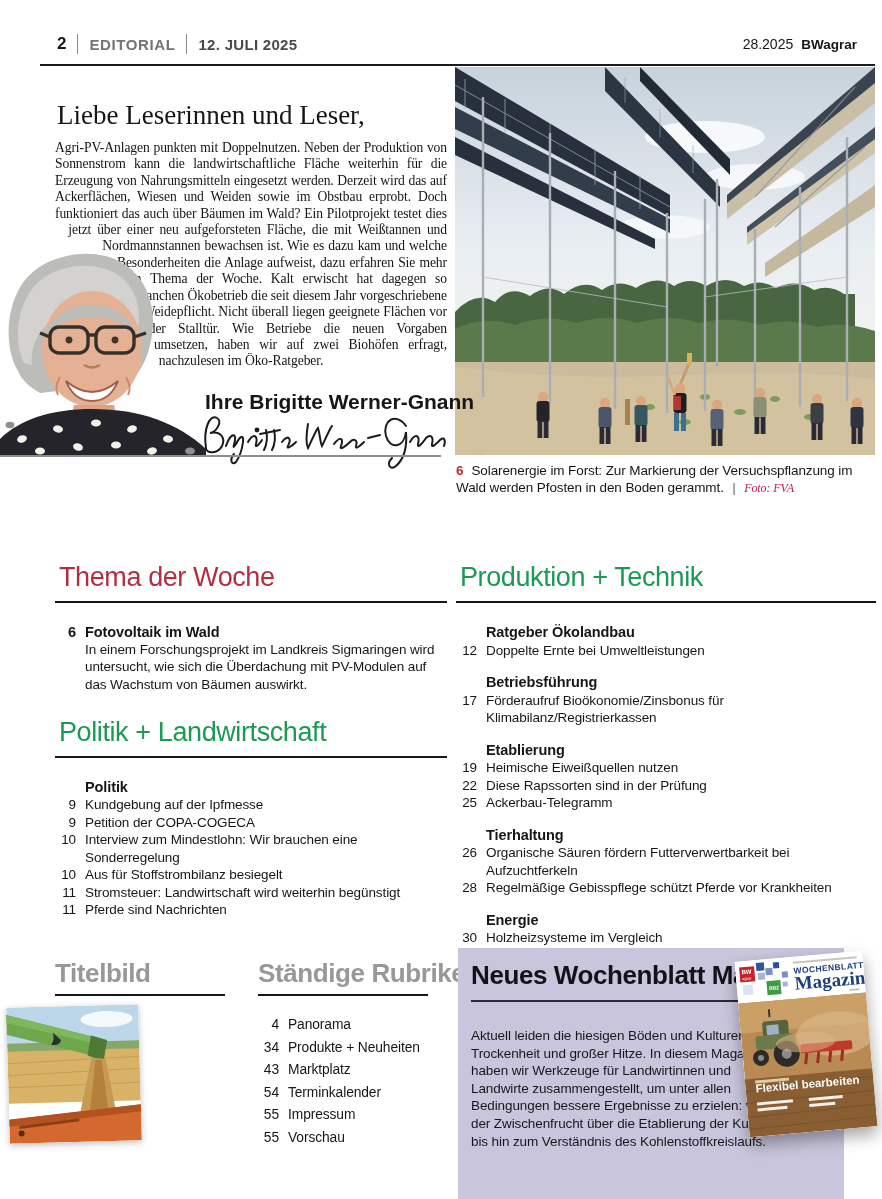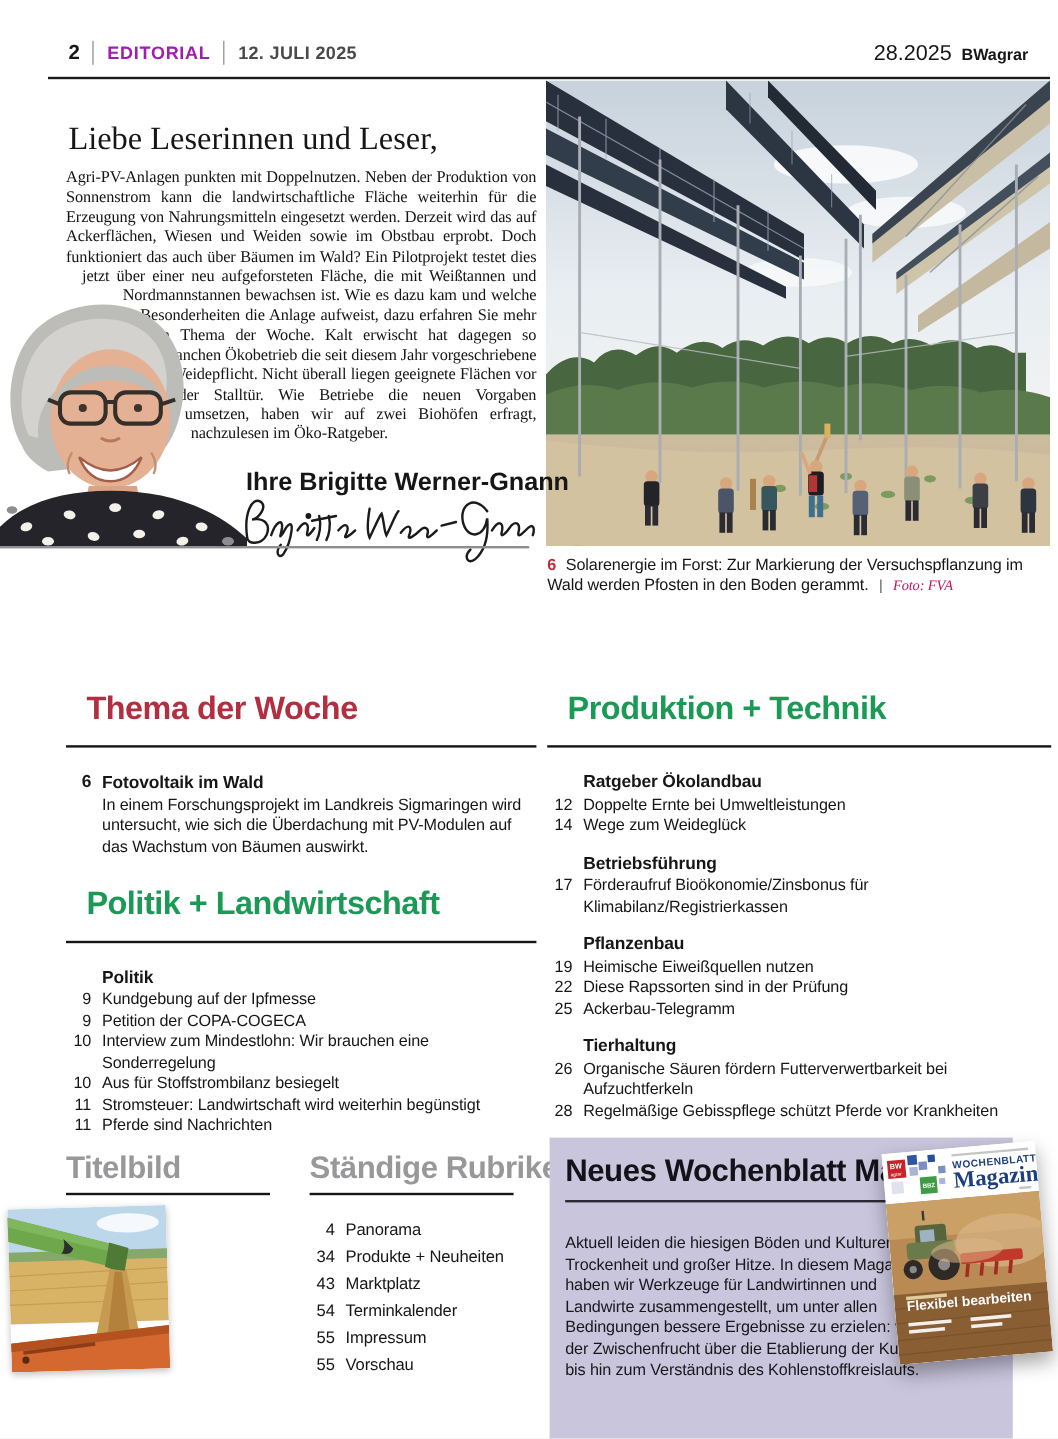--- a/index.html
+++ b/index.html
@@ -4,24 +4,24 @@
 <style>
   html,body{margin:0;padding:0;background:#e4e4e4;}
   .page{position:relative;width:882px;height:1199px;background:#ffffff;overflow:hidden;
         font-family:"Liberation Sans",sans-serif;color:#161616;}
 
   
   .hdr{position:absolute;left:0;top:31px;width:882px;height:26px;display:flex;align-items:center;}
   .hdr-left{display:flex;align-items:center;margin-left:57px;}
   .hdr-pagenum{font-weight:bold;font-size:17px;}
   .hdr-div{width:1px;height:20px;background:#8a8a8a;margin:0 11px;}
-  .hdr-section{color:#a21caf;font-weight:bold;font-size:15px;letter-spacing:.6px;}
+  .hdr-section{color:#737373;font-weight:bold;font-size:15px;letter-spacing:.6px;}
   .hdr-date{font-weight:bold;font-size:15px;color:#4a4a4a;letter-spacing:.3px;}
   .hdr-right{margin-left:auto;margin-right:25px;display:flex;align-items:baseline;gap:8px;}
-  .hdr-issue{font-size:18px;}
+  .hdr-issue{font-size:14px;}
   .hdr-brand{font-weight:bold;font-size:13.5px;}
   .hdr-rule{position:absolute;left:40px;top:64px;width:835px;height:2px;background:#1a1a1a;}
 
   
   .editorial{position:absolute;left:55px;top:100px;width:392px;}
   .salutation{font-family:"Liberation Serif",serif;font-size:27px;line-height:1.15;margin:0 0 9px 2px;font-weight:normal;}
   .ed-body{font-family:"Liberation Serif",serif;font-size:13.6px;line-height:16.4px;
            text-align:justify;hyphens:auto;-webkit-hyphens:auto;letter-spacing:-0.1px;color:#141414;}
   .portrait-float{float:left;width:132px;height:292px;
       shape-outside:polygon(0 36%,24% 39%,38% 45%,48% 52%,57% 60%,65% 70%,73% 82%,80% 100%,0 100%);
@@ -35,21 +35,21 @@
   .lead-photo{position:absolute;left:455px;top:67px;width:420px;height:388px;display:block;}
   .lead-caption{position:absolute;left:456px;top:462px;width:420px;font-size:13.5px;line-height:17px;letter-spacing:-0.1px;}
   .cap-num{color:#bf2b38;font-weight:bold;margin-right:8px;}
   .cap-sep{color:#555;margin:0 5px;font-size:12px;}
   .cap-credit{font-family:"Liberation Serif",serif;font-style:italic;font-size:12px;color:#be185d;}
 
   
   .toc-col{position:absolute;top:560px;}
   .toc-left{left:55px;width:392px;}
   .toc-right{left:456px;width:420px;}
-  .sec-head{font-size:27px;font-weight:bold;letter-spacing:-0.4px;line-height:1;margin:17px;}
+  .sec-head{font-size:27px;font-weight:normal;letter-spacing:-0.4px;line-height:1;margin:4px;}
   .sec-head.red{color:#b12f40;}
   .sec-head.green{color:#1a9a55;}
   .sec-rule{height:2px;background:#161616;margin-top:10px;}
   .toc-entries{margin-top:21px;}
   .toc-row{display:flex;gap:9px;font-size:13.5px;line-height:17.5px;letter-spacing:-0.1px;}
   .toc-num{width:21px;text-align:right;flex:none;}
   .toc-row.is-heading{margin-top:15px;}
   .toc-row.is-heading .toc-label{font-weight:bold;font-size:14.5px;}
   .toc-entries .toc-row:first-child{margin-top:0;}
   .feature{display:flex;gap:9px;margin-top:21px;font-size:13.5px;line-height:17.2px;letter-spacing:-0.1px;}
@@ -335,38 +335,34 @@
         <div class="toc-row is-heading">
           <span class="toc-num"></span>
           <span class="toc-label">Ratgeber Ökolandbau</span>
         </div>
 
         <div class="toc-row">
           <span class="toc-num">12</span>
           <span class="toc-label">Doppelte Ernte bei Umweltleistungen</span>
         </div>
 
-        <div class="toc-row">
-          <span class="toc-num">14</span>
-          <span class="toc-label">Wege zum Weideglück</span>
-        </div>
 
         <div class="toc-row is-heading">
           <span class="toc-num"></span>
           <span class="toc-label">Betriebsführung</span>
         </div>
 
         <div class="toc-row">
           <span class="toc-num">17</span>
           <span class="toc-label">Förderaufruf Bioökonomie/Zinsbonus für Klimabilanz/Registrierkassen</span>
         </div>
 
         <div class="toc-row is-heading">
           <span class="toc-num"></span>
-          <span class="toc-label">Pflanzenbau</span>
+          <span class="toc-label">Etablierung</span>
         </div>
 
         <div class="toc-row">
           <span class="toc-num">19</span>
           <span class="toc-label">Heimische Eiweißquellen nutzen</span>
         </div>
 
         <div class="toc-row">
           <span class="toc-num">22</span>
           <span class="toc-label">Diese Rapssorten sind in der Prüfung</span>

